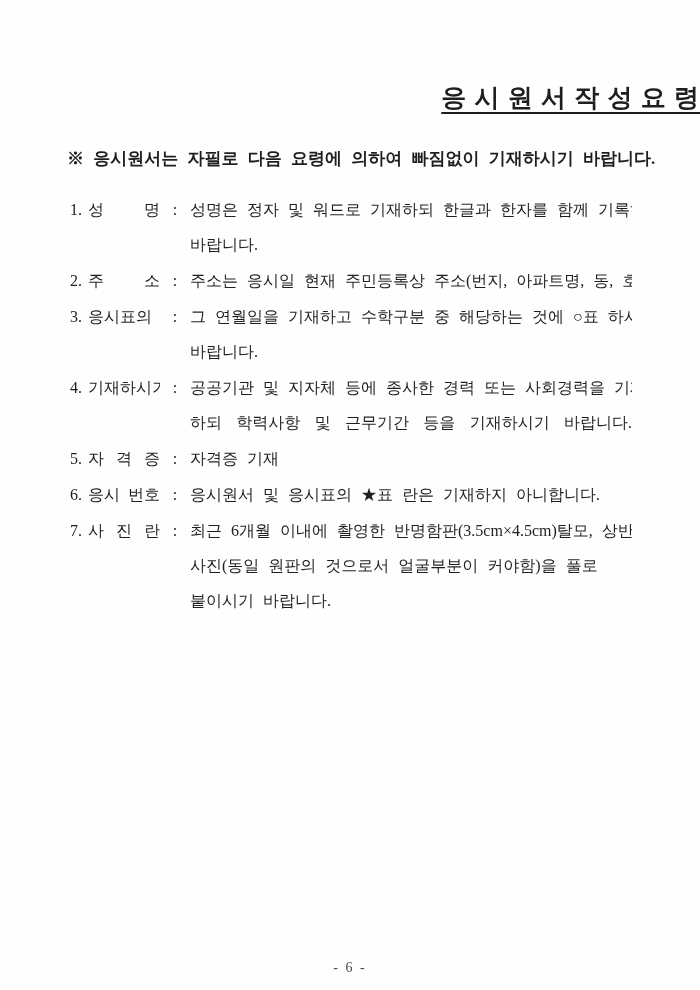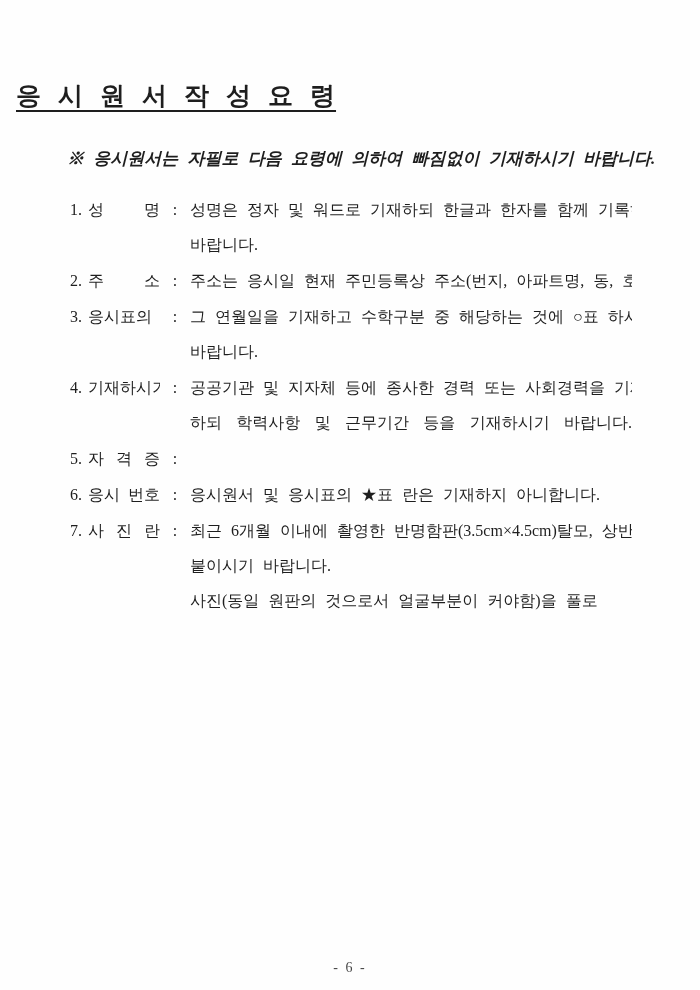--- a/index.html
+++ b/index.html
@@ -10,43 +10,42 @@
     color: #1e1e1e;
   }
   .page {
     position: relative;
     width: 700px; height: 990px;
     background: #fefefe;
     overflow: hidden;
   }
   
   .title {
-    margin: 84px 0 0 16px;
-    text-align: left;
-    font-family: Liberation Mono, monospace;
+    margin: 84px 0 0 0;
+    text-align: right;
+    font-family: Liberation Serif, serif;
     font-size: 25px;
     font-weight: 700;
     line-height: 28px;
     letter-spacing: 1px;
   }
   .title .u {
     text-decoration: underline;
     text-decoration-thickness: 2px;
     text-underline-offset: 6px;
   }
   
   .notice {
     margin: 36px 40px 4px 67px;
     font-size: 17px;
     font-weight: 700;
     line-height: 22px;
     word-spacing: 5px;
     white-space: nowrap;
     overflow: hidden;
-    font-style: italic;
   }
   
   .list {
     margin: 22px 68px 0 70px; 
   }
   .item {
     display: flex;
     align-items: flex-start;
     font-size: 16px;
     line-height: 35px;
@@ -140,39 +139,42 @@
       <div class="text">
         <div class="line j">공공기관 및 지자체 등에 종사한 경력 또는 사회경력을 기재</div>
         <div class="line j">하되 학력사항 및 근무기간 등을 기재하시기 바랍니다.</div>
       </div>
     </div>
 
     <div class="item">
       <span class="no">5.</span>
       <span class="label">자 격 증</span>
       <span class="colon">:</span>
+      <div class="text">
+        <div class="line">자격증 기재</div>
+      </div>
     </div>
 
     <div class="item">
       <span class="no">6.</span>
       <span class="label">응시 번호</span>
       <span class="colon">:</span>
       <div class="text">
         <div class="line">응시원서 및 응시표의 ★표 란은 기재하지 아니합니다.</div>
       </div>
     </div>
 
     <div class="item">
       <span class="no">7.</span>
       <span class="label">사 진 란</span>
       <span class="colon">:</span>
       <div class="text">
         <div class="line j">최근 6개월 이내에 촬영한 반명함판(3.5cm×4.5cm)탈모, 상반신</div>
+        <div class="line">사진(동일 원판의 것으로서 얼굴부분이 커야함)을 풀로</div>
         <div class="line">붙이시기 바랍니다.</div>
-        <div class="line">사진(동일 원판의 것으로서 얼굴부분이 커야함)을 풀로</div>
       </div>
     </div>
 
   </div>
 
   <div class="footer">- 6 -</div>
 
 </div>
 
 </body></html>

